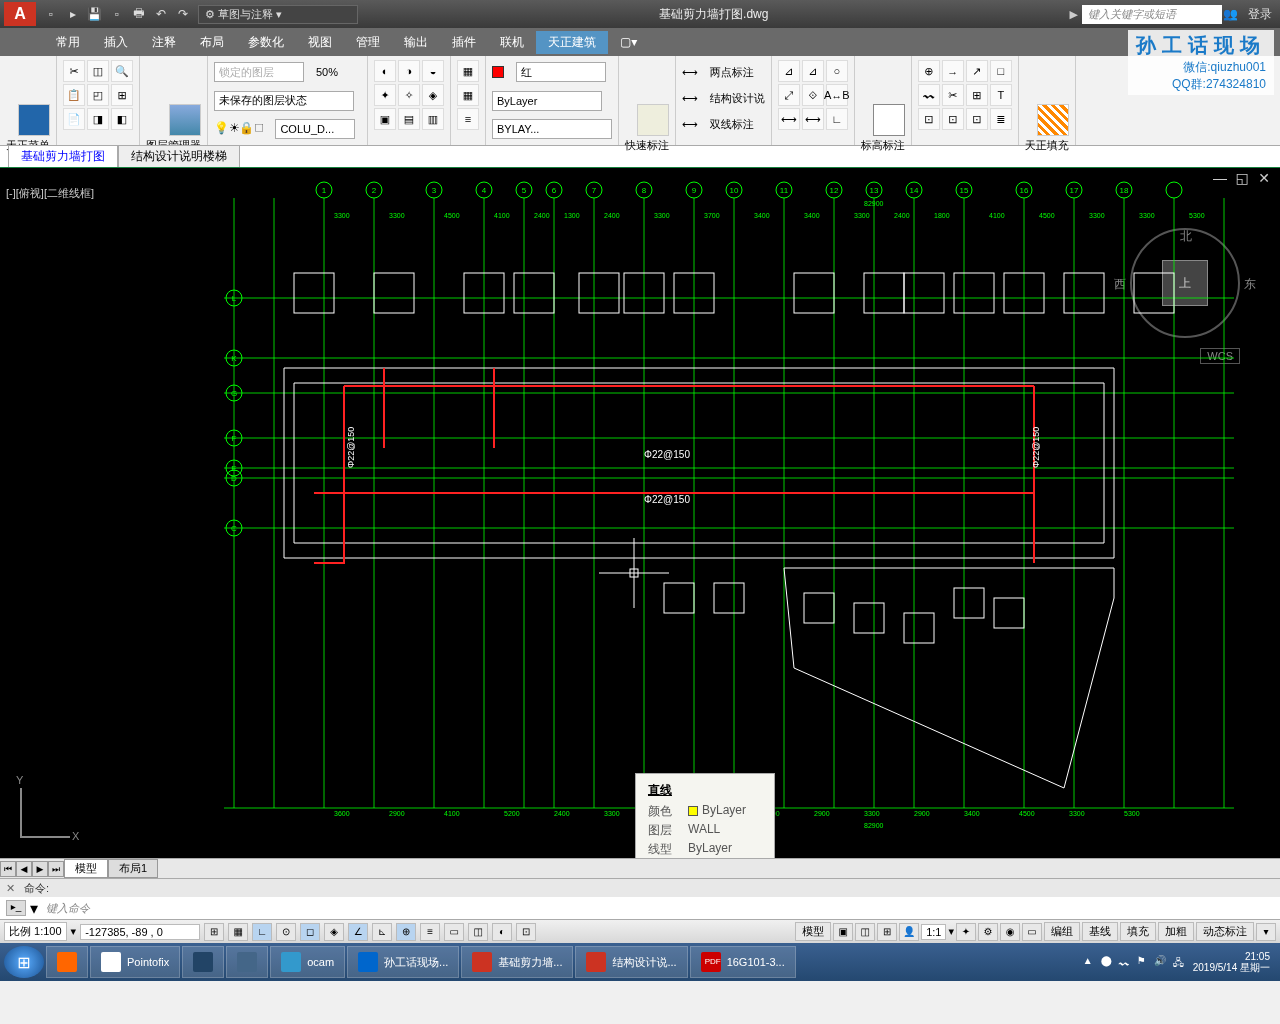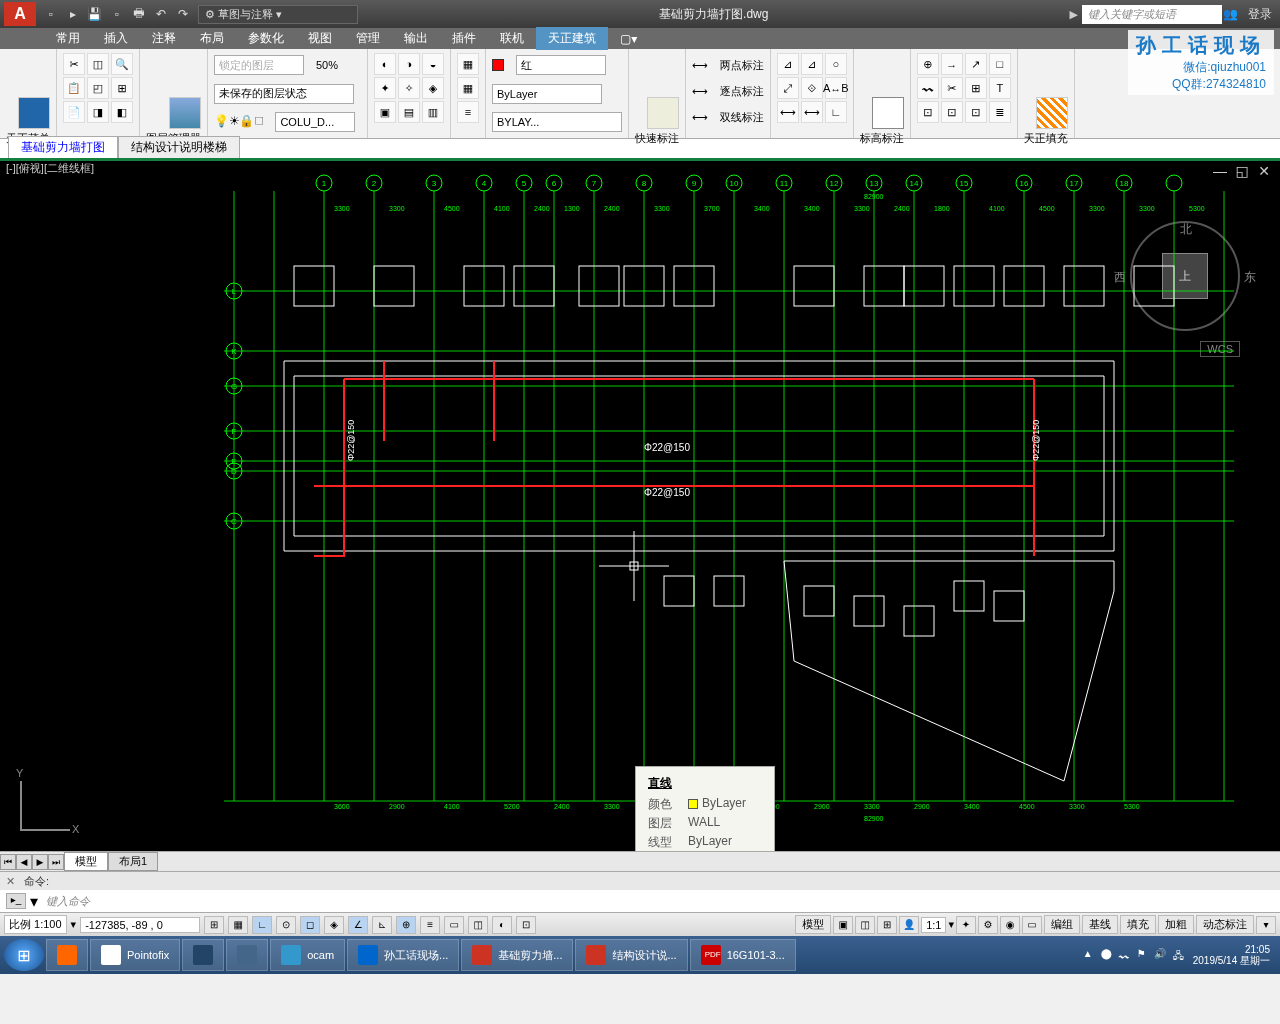--- a/index.html
+++ b/index.html
@@ -14,44 +14,44 @@
 .title-dropdown { background: #444; border: 1px solid #666; color: #ddd; font-size: 11px; padding: 1px 6px; width: 160px; }
 .search-box { background: #fff; color: #888; font-size: 11px; padding: 2px 6px; width: 140px; font-style: italic; }
 .login-btn { color: #ddd; font-size: 12px; padding: 0 8px; }
 
 
 .watermark { position: absolute; right: 6px; top: 0; z-index: 100; color: #1a7ac8; background: rgba(255,255,255,0.85); padding: 2px 8px; text-align: right; margin-top: 30px; }
 .wm-line1 { font-size: 20px; font-weight: bold; letter-spacing: 6px; }
 .wm-line2, .wm-line3 { font-size: 12px; }
 
 
-.menu-tabs { height: 21px; background: #6a6a6a; display: flex; align-items: center; padding-left: 44px; gap: 0; }
+.menu-tabs { height: 28px; background: #6a6a6a; display: flex; align-items: center; padding-left: 44px; gap: 0; }
 .menu-tab { color: #fff; font-size: 12px; padding: 3px 12px; cursor: pointer; }
 .menu-tab.active { background: #5494c4; }
 
 
 .ribbon { height: 90px; background: #f2f2f2; border-bottom: 1px solid #aaa; display: flex; }
 .ribbon-panel { border-right: 1px solid #ccc; padding: 4px 6px; display: flex; flex-direction: column; justify-content: space-between; }
 .ribbon-big { display: flex; flex-direction: column; align-items: flex-end; gap: 2px; margin-top: 44px; }
 .ribbon-big-icon { width: 32px; height: 32px; background: #4a8cc4; border: 1px solid #ccc; }
 .ribbon-grid { display: grid; grid-template-columns: repeat(3, 22px); grid-auto-rows: 22px; gap: 2px; }
 .ribbon-btn { width: 22px; height: 22px; border: 1px solid #ddd; background: #fafafa; display: flex; align-items: center; justify-content: center; font-size: 11px; }
 .ribbon-row { display: flex; align-items: center; gap: 12px; height: 24px; }
 .ribbon-col { display: flex; flex-direction: column; gap: 2px; }
 .dropdown-field { border: 1px solid #aaa; background: #fff; font-size: 11px; padding: 1px 4px; height: 20px; display: flex; align-items: center; }
 .color-swatch { width: 12px; height: 12px; background: #f00; border: 1px solid #333; display: inline-block; }
 
 
-.doc-tabs { height: 22px; background: #fff; border-bottom: 3px solid #15803d; display: flex; align-items: flex-end; padding-left: 8px; }
+.doc-tabs { height: 22px; background: #fff; border-bottom: 1px solid #15803d; display: flex; align-items: flex-end; padding-left: 8px; }
 .doc-tab { border: 1px solid #aaa; border-bottom: none; padding: 2px 12px; font-size: 12px; background: #eee; }
 .doc-tab.active { background: #fff; color: #00f; }
 
 
 .drawing-area { position: relative; height: 690px; background: #000; overflow: hidden; }
-.view-label { position: absolute; top: 0; left: 6px; color: #ccc; font-size: 11px; }
+.view-label { position: absolute; top: 18px; left: 6px; color: #ccc; font-size: 11px; }
 .wincontrols { position: absolute; top: 2px; right: 8px; display: flex; gap: 6px; }
 .wincontrols span { width: 16px; height: 16px; color: #ccc; font-size: 14px; text-align: center; }
 .navcube { position: absolute; top: 60px; right: 40px; width: 110px; height: 110px; border: 2px solid #555; border-radius: 50%; display: flex; align-items: center; justify-content: center; }
 .navcube-face { width: 46px; height: 46px; background: #444; border: 1px solid #888; color: #ccc; font-size: 12px; display: flex; align-items: center; justify-content: center; }
 .nav-dir { position: absolute; color: #888; font-size: 12px; }
 .wcs-label { position: absolute; top: 180px; right: 40px; color: #888; font-size: 11px; border: 1px solid #555; padding: 1px 6px; }
 .ucs-icon { position: absolute; bottom: 20px; left: 20px; }
 .ucs-icon .y { position: absolute; width: 2px; height: 50px; background: #888; bottom: 0; }
 .ucs-icon .x { position: absolute; height: 2px; width: 50px; background: #888; bottom: 0; }
 .ucs-icon .yl { position: absolute; bottom: 52px; left: -4px; color: #888; font-size: 11px; }
@@ -206,38 +206,38 @@
   </div>
   <div class="ribbon-panel" style="min-width:130px">
     <div class="ribbon-row">
         <span class="color-swatch"></span>
         <div class="dropdown-field" style="width:90px">红</div>
       </div>
     <div class="ribbon-row">
         <div class="dropdown-field" style="width:110px">ByLayer</div>
       </div>
     <div class="ribbon-row">
-        <div class="dropdown-field" style="width:130px">BYLAY...</div>
+        <div class="dropdown-field" style="width:120px">BYLAY...</div>
       </div>
   </div>
   <div class="ribbon-panel">
     <div class="ribbon-big">
       <div class="ribbon-big-icon" style="background:#eed"></div>
       <span style="font-size:11px">快速标注</span>
     </div>
   </div>
   <div class="ribbon-panel">
     <div class="ribbon-col" style="font-size:11px">
       <div class="ribbon-row">
           <span>⟷</span>
           <span>两点标注</span>
         </div>
       <div class="ribbon-row">
           <span>⟷</span>
-          <span>逐点标注</span>
+          <span>结构设计说</span>
         </div>
       <div class="ribbon-row">
           <span>⟷</span>
           <span>双线标注</span>
         </div>
     </div>
   </div>
   <div class="ribbon-panel">
     <div class="ribbon-grid">
       <div class="ribbon-btn">⊿</div>

